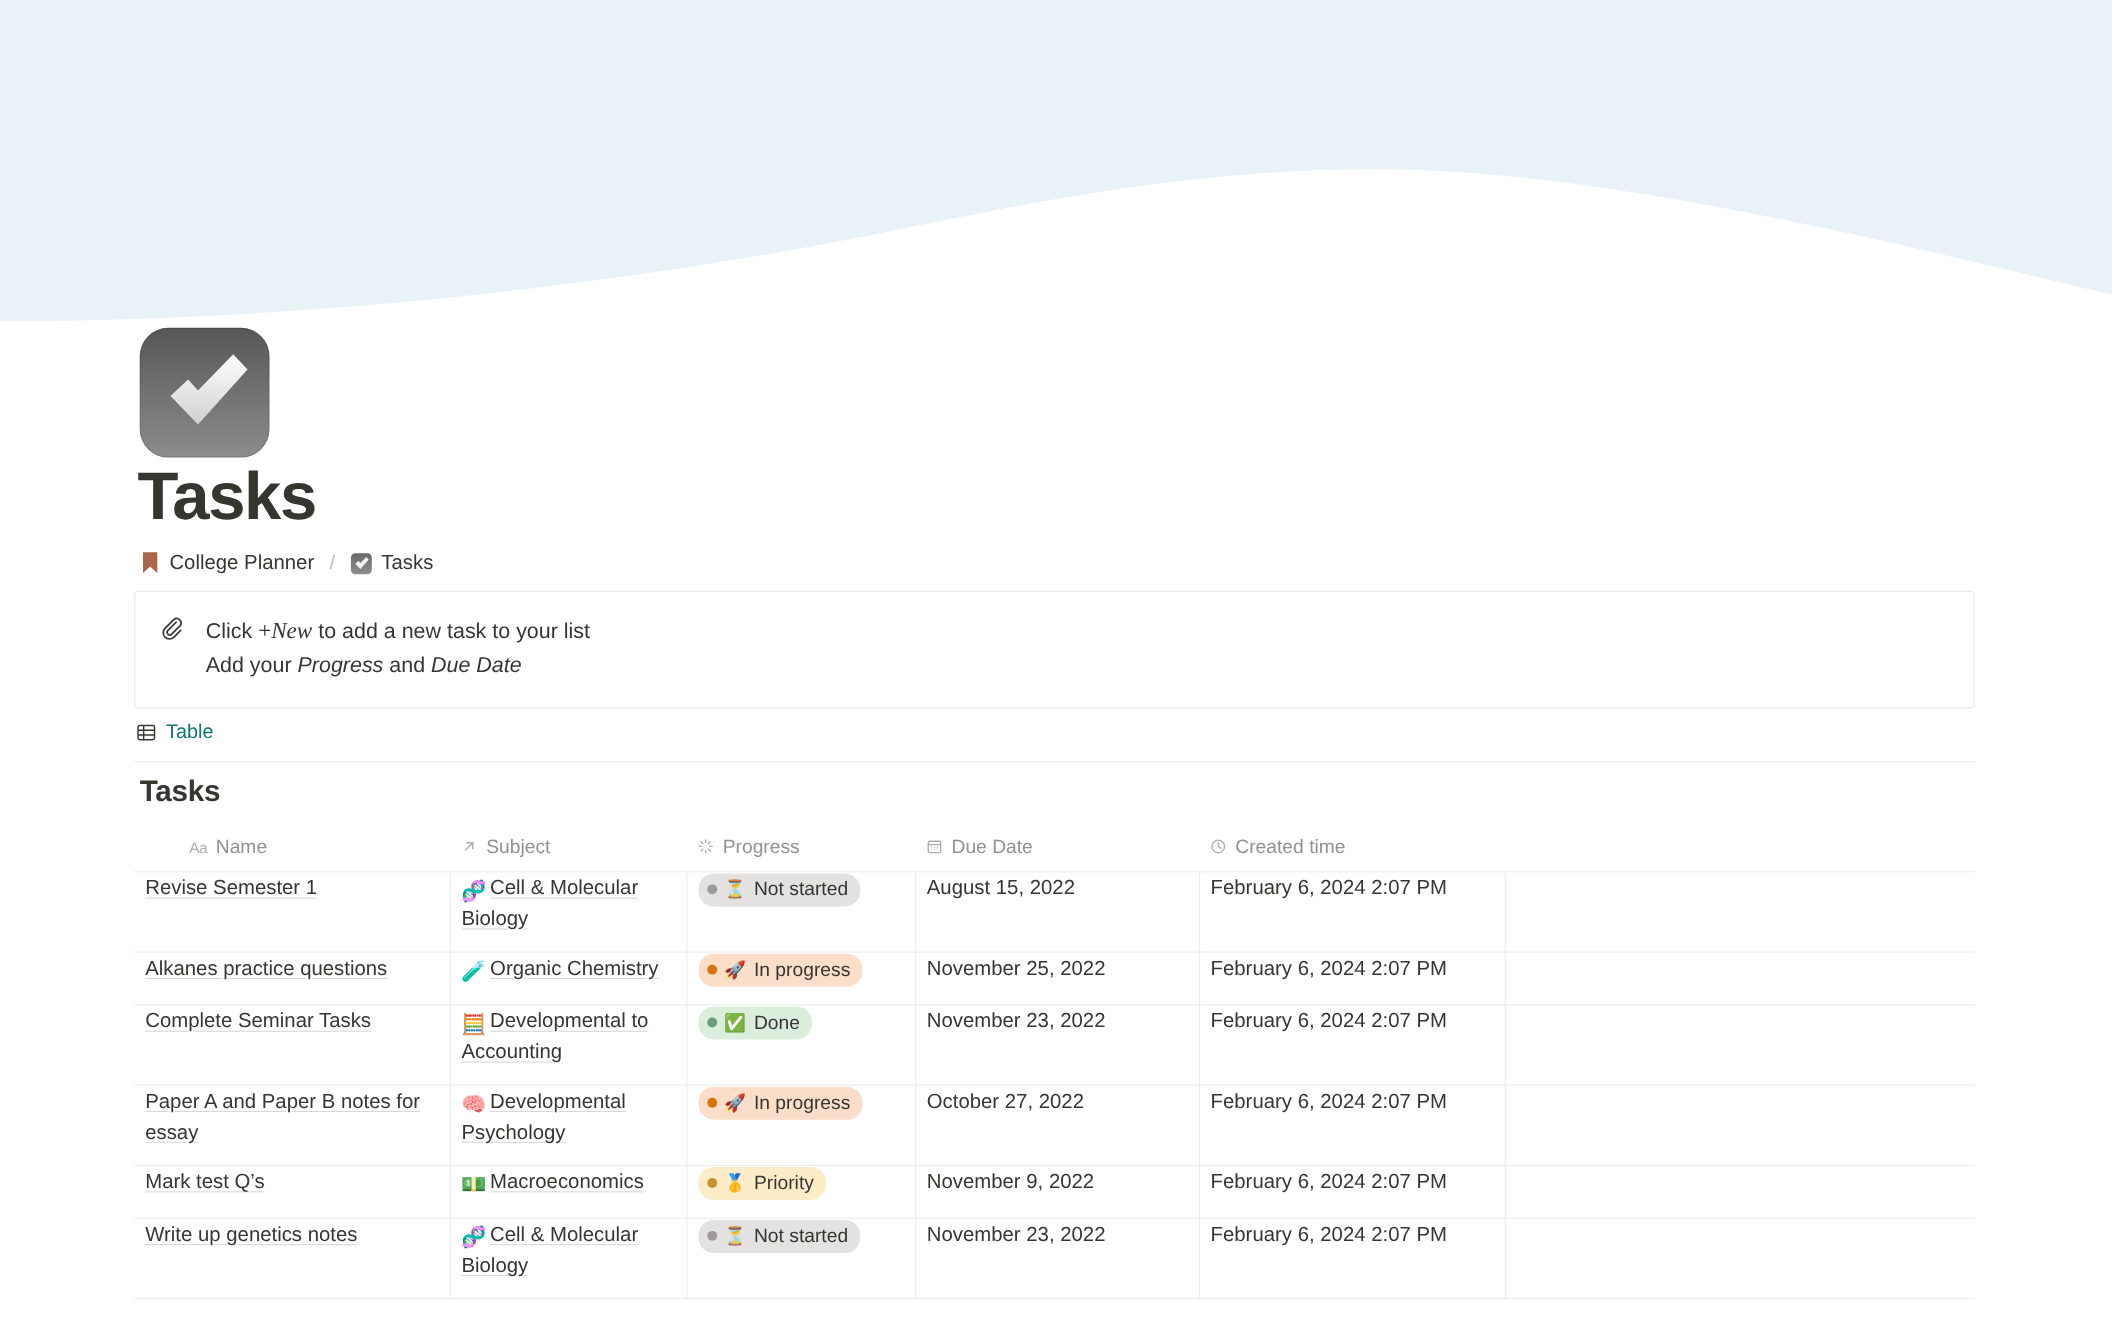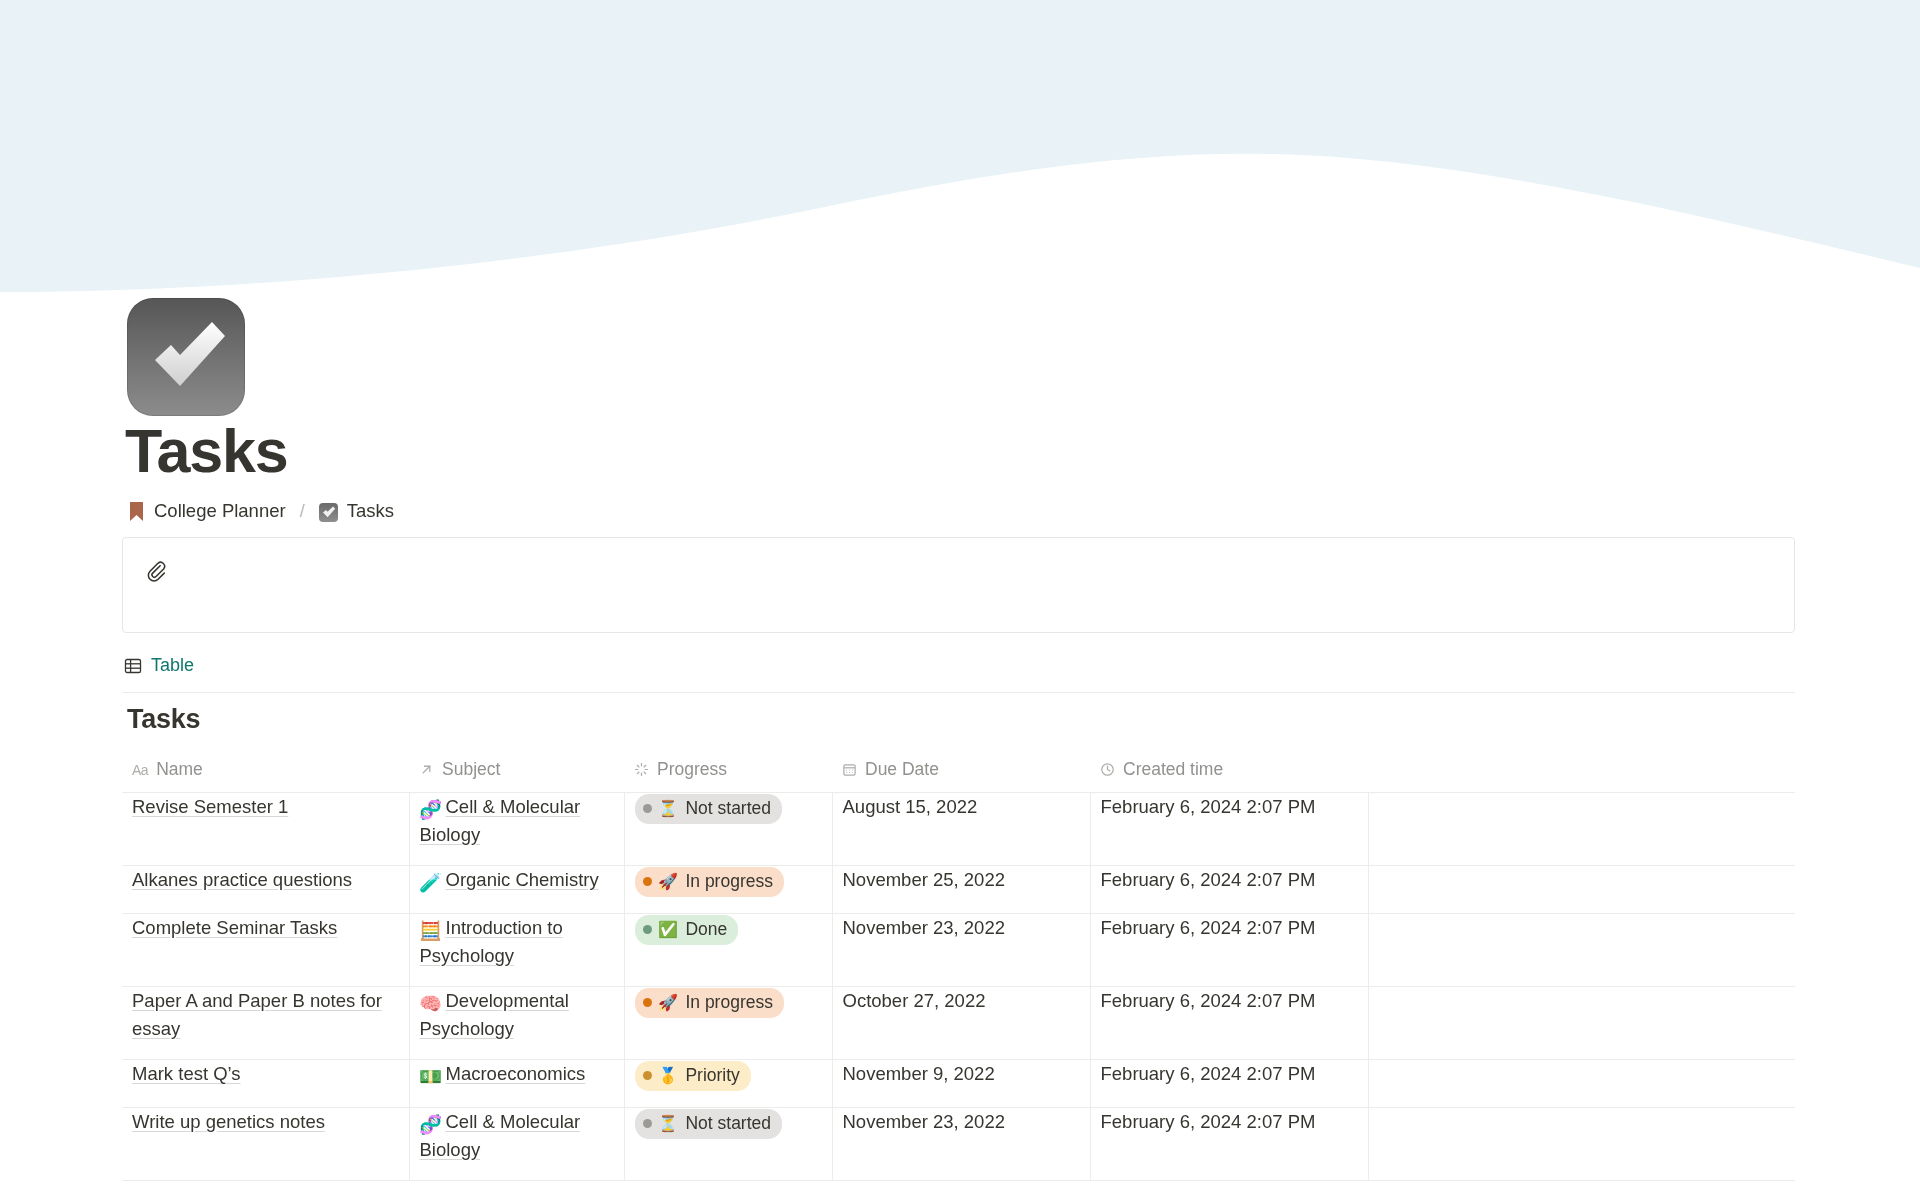--- a/index.html
+++ b/index.html
@@ -81,21 +81,21 @@
   table { border-collapse:collapse; width:1673px; table-layout:fixed; }
   th, td { text-align:left; vertical-align:top; }
 
   thead th {
     font-size:17.5px; font-weight:normal; color:#91918e;
     padding:4px 10px 12px 10px;
     border-bottom:1px solid #ececeb;
   }
   thead th .hd { display:flex; align-items:center; gap:8px; }
   thead th svg { display:block; flex:0 0 auto; }
-  .aa-glyph { font-size:14px; color:#aeada9; line-height:1; letter-spacing:-0.5px; }
+  .aa-glyph { font-size:14px; color:#aeada9; line-height:1; letter-spacing:-0.5px;margin-left:40px; }
 
   tbody td {
     font-size:18.5px; line-height:28px; color:#37352f;
     padding:0 10px 16px 10px;
     border-bottom:1px solid #ececeb;
     border-right:1px solid #ececeb;
   }
   tbody td.no-right { border-right:none; }
   tbody tr td:first-child { border-left:none; }
 
@@ -162,20 +162,28 @@
       <span>Tasks</span>
     </span>
   </div>
 
   <div class="callout">
     <div class="callout-icon">
       <svg width="22" height="22" viewBox="0 0 24 24" fill="none" stroke="#37352f" stroke-width="1.7" stroke-linecap="round" stroke-linejoin="round">
         <path d="M16.5 6.2 L8.4 14.3 a2.6 2.6 0 0 0 3.7 3.7 l8.2-8.2 a4.4 4.4 0 0 0-6.2-6.2 L5.5 12.2 a6.2 6.2 0 0 0 8.8 8.8 L21 14.3"></path>
       </svg>
     </div>
+    <div class="callout-body">
+      <div>
+        <span>Click </span><span class="mathnew"><span class="plus">+</span><span>New</span></span><span> to add a new task to your list</span>
+      </div>
+      <div>
+        <span>Add your </span><em>Progress</em><span> and </span><em>Due Date</em>
+      </div>
+    </div>
   </div>
 
   <div class="view-bar">
     <div class="view-tab">
       <span>
         <svg width="18" height="18" viewBox="0 0 18 18" fill="none" stroke="#37352f" stroke-width="1.3">
           <rect x="1.5" y="2.5" width="15" height="13" rx="1.6"></rect>
           <line x1="1.5" y1="6.8" x2="16.5" y2="6.8"></line>
           <line x1="1.5" y1="11.2" x2="16.5" y2="11.2"></line>
           <line x1="6.6" y1="2.5" x2="6.6" y2="15.5"></line>
@@ -290,21 +298,21 @@
                 <span class="dot" style="background:#d9730d"></span>
                 <span class="emoji px">🚀</span>
                 <span>In progress</span>
               </span></td>
             <td>November 25, 2022</td>
             <td>February 6, 2024 2:07 PM</td>
             <td class="no-right"></td>
           </tr>
           <tr>
             <td><span class="cell-name">Complete Seminar Tasks</span></td>
-            <td><span class="emoji ic">🧮</span><span class="rel">Introduction to Psychology</span></td>
+            <td><span class="emoji ic">🧮</span><span class="rel">Developmental to Accounting</span></td>
             <td><span class="pill" style="background:#dbeddb">
                 <span class="dot" style="background:#6c9b7d"></span>
                 <span class="emoji px">✅</span>
                 <span>Done</span>
               </span></td>
             <td>November 23, 2022</td>
             <td>February 6, 2024 2:07 PM</td>
             <td class="no-right"></td>
           </tr>
           <tr>

